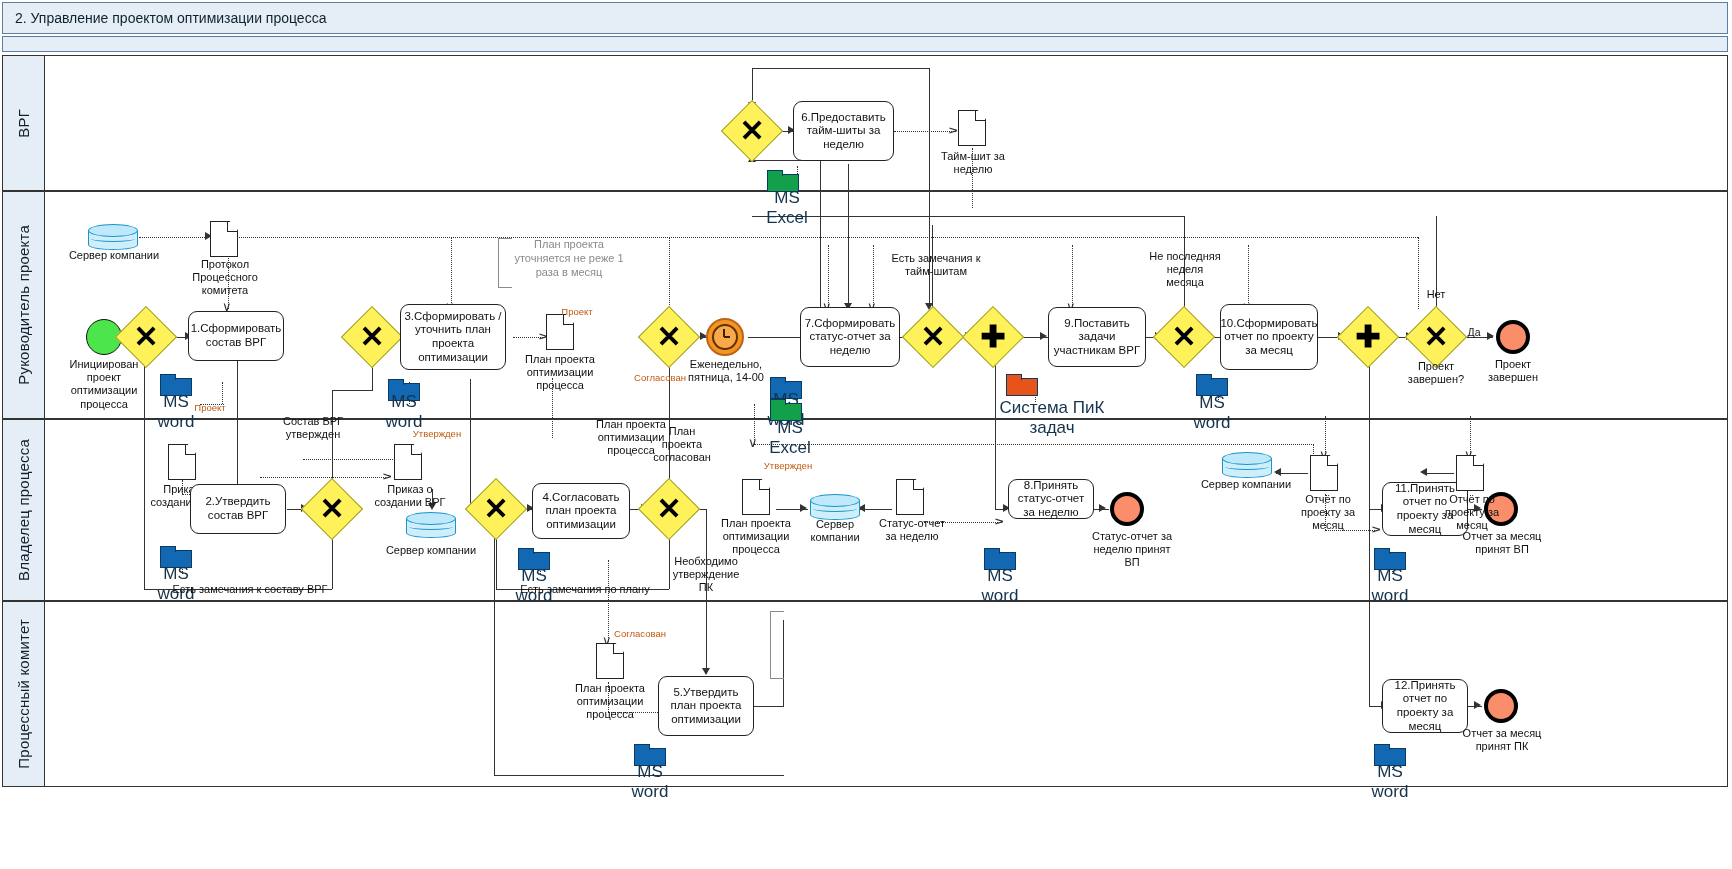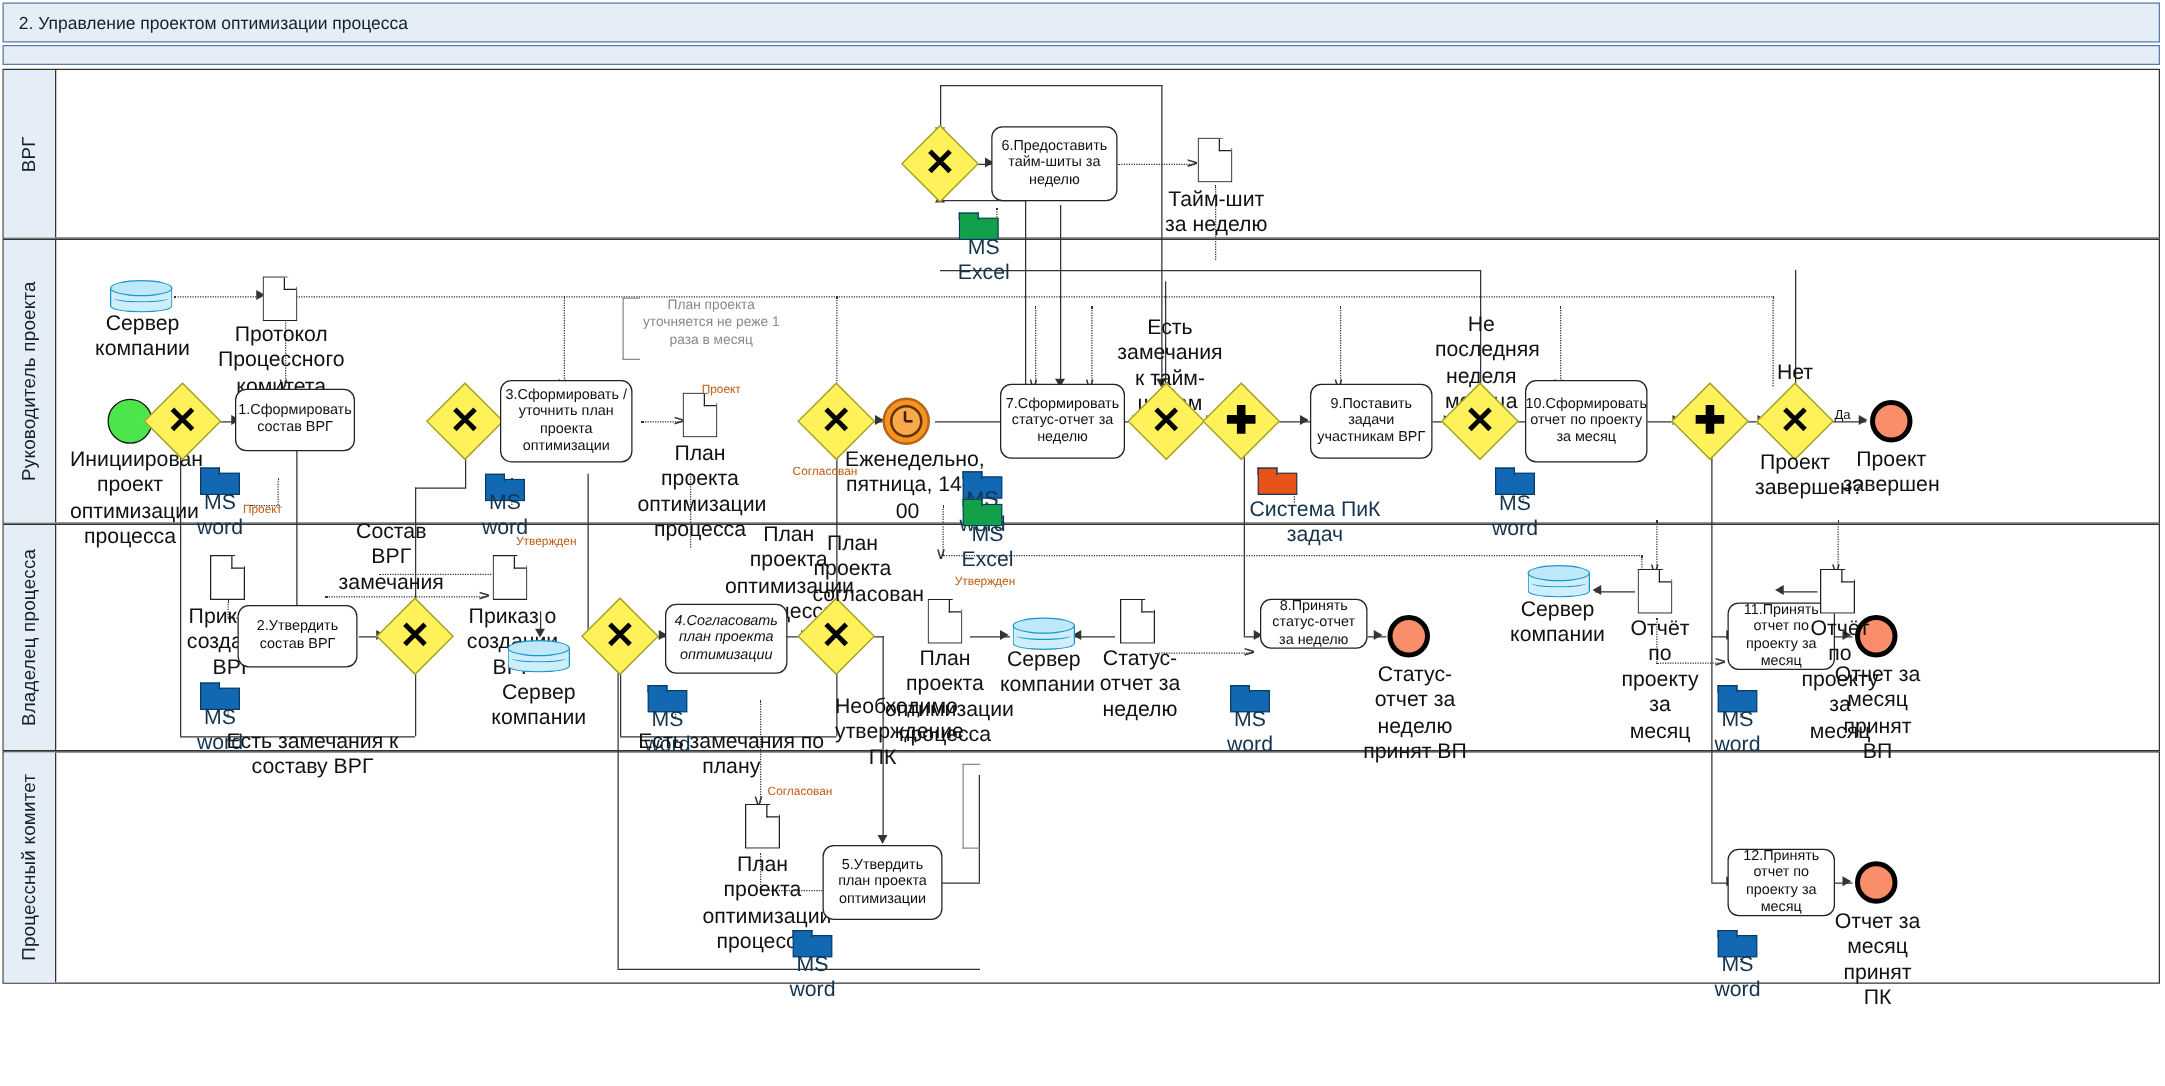--- a/index.html
+++ b/index.html
@@ -51,21 +51,21 @@
     border:1.4px solid #1896c9;border-radius:50%;box-sizing:border-box;}
   .ds .l1{position:absolute;left:3px;top:11px;width:44px;height:6px;border-bottom:1.2px solid #1896c9;border-radius:0 0 50% 50%;}
 
   
   .app{position:absolute;width:32px;height:22px;box-sizing:border-box;}
   .app .f{position:absolute;left:0;top:4px;width:32px;height:18px;border:1px solid #0a3c63;box-sizing:border-box;
     clip-path:polygon(0 0,100% 0,100% 100%,0 100%);}
   .app .tab{position:absolute;left:0;top:0;width:16px;height:6px;border:1px solid #0a3c63;border-bottom:none;box-sizing:border-box;}
 
   
-  .lbl{position:absolute;font-size:17px;color:#111;text-align:center;line-height:1.2;}
+  .lbl{position:absolute;font-size:11px;color:#111;text-align:center;line-height:1.2;}
   .lbl.sm{font-size:10.5px;}
   .lbl.org{color:#c05a10;font-size:9.5px;}
   .lbl.app-name{font-size:17px;color:#14334d;}
   .note{position:absolute;font-size:11px;color:#8a8a8a;text-align:center;line-height:1.25;}
   .note-br{position:absolute;border-left:1.6px solid #8a8a8a;border-top:1.6px solid #8a8a8a;
     border-bottom:1.6px solid #8a8a8a;box-sizing:border-box;}
 
   
   .ln{position:absolute;background:#333;}
   .lnh{height:1.2px;}
@@ -452,21 +452,21 @@
   <div class="lbl" style="left:1414px;top:288px;width:44px;">Нет</div>
   <div class="gw-wrap" style="left:1414px;top:315px;">
     <div class="gw"></div>
     <div class="sym">✕</div>
   </div>
   <div class="lbl" style="left:1404px;top:360px;width:64px;">Проект завершен?</div>
   <div class="lbl sm" style="left:1462px;top:326px;width:24px;">Да</div>
   <div class="ev end" style="left:1496px;top:320px;"></div>
   <div class="lbl" style="left:1474px;top:358px;width:78px;">Проект завершен</div>
 
-  <div class="lbl" style="left:268px;top:415px;width:90px;">Состав ВРГ замечания</div>
+  <div class="lbl" style="left:268px;top:415px;width:90px;">Состав ВРГ утвержден</div>
   <div class="doc" style="left:168px;top:444px;"></div>
   <div class="lbl" style="left:144px;top:483px;width:84px;">Приказ о создании ВРГ</div>
 
   <div class="task" style="left:190px;top:484px;width:96px;height:50px;">
     <span>2.Утвердить состав ВРГ</span>
   </div>
   <div class="app" style="left:160px;top:546px;">
     <div class="f" style="background:#1268b3;"></div>
       <div class="tab" style="background:#1268b3;"></div>
   </div>
@@ -487,21 +487,21 @@
       <div class="l1"></div>
   </div>
   <div class="lbl" style="left:382px;top:544px;width:98px;">Сервер компании</div>
 
   <div class="gw-wrap" style="left:474px;top:487px;">
     <div class="gw"></div>
     <div class="sym">✕</div>
   </div>
 
   <div class="lbl" style="left:580px;top:418px;width:102px;">План проекта оптимизации процесса</div>
-  <div class="task" style="left:532px;top:483px;width:98px;height:56px;font-style:italic;">
+  <div class="task" style="left:532px;top:483px;width:98px;height:56px;">
     <span>4.Согласовать план проекта оптимизации</span>
   </div>
   <div class="app" style="left:518px;top:548px;">
     <div class="f" style="background:#1268b3;"></div>
       <div class="tab" style="background:#1268b3;"></div>
   </div>
   <div class="lbl app-name" style="left:504px;top:566px;width:60px;">MS word</div>
   <div class="lbl" style="left:510px;top:583px;width:150px;">Есть замечания по плану</div>
 
   <div class="gw-wrap" style="left:647px;top:487px;">

